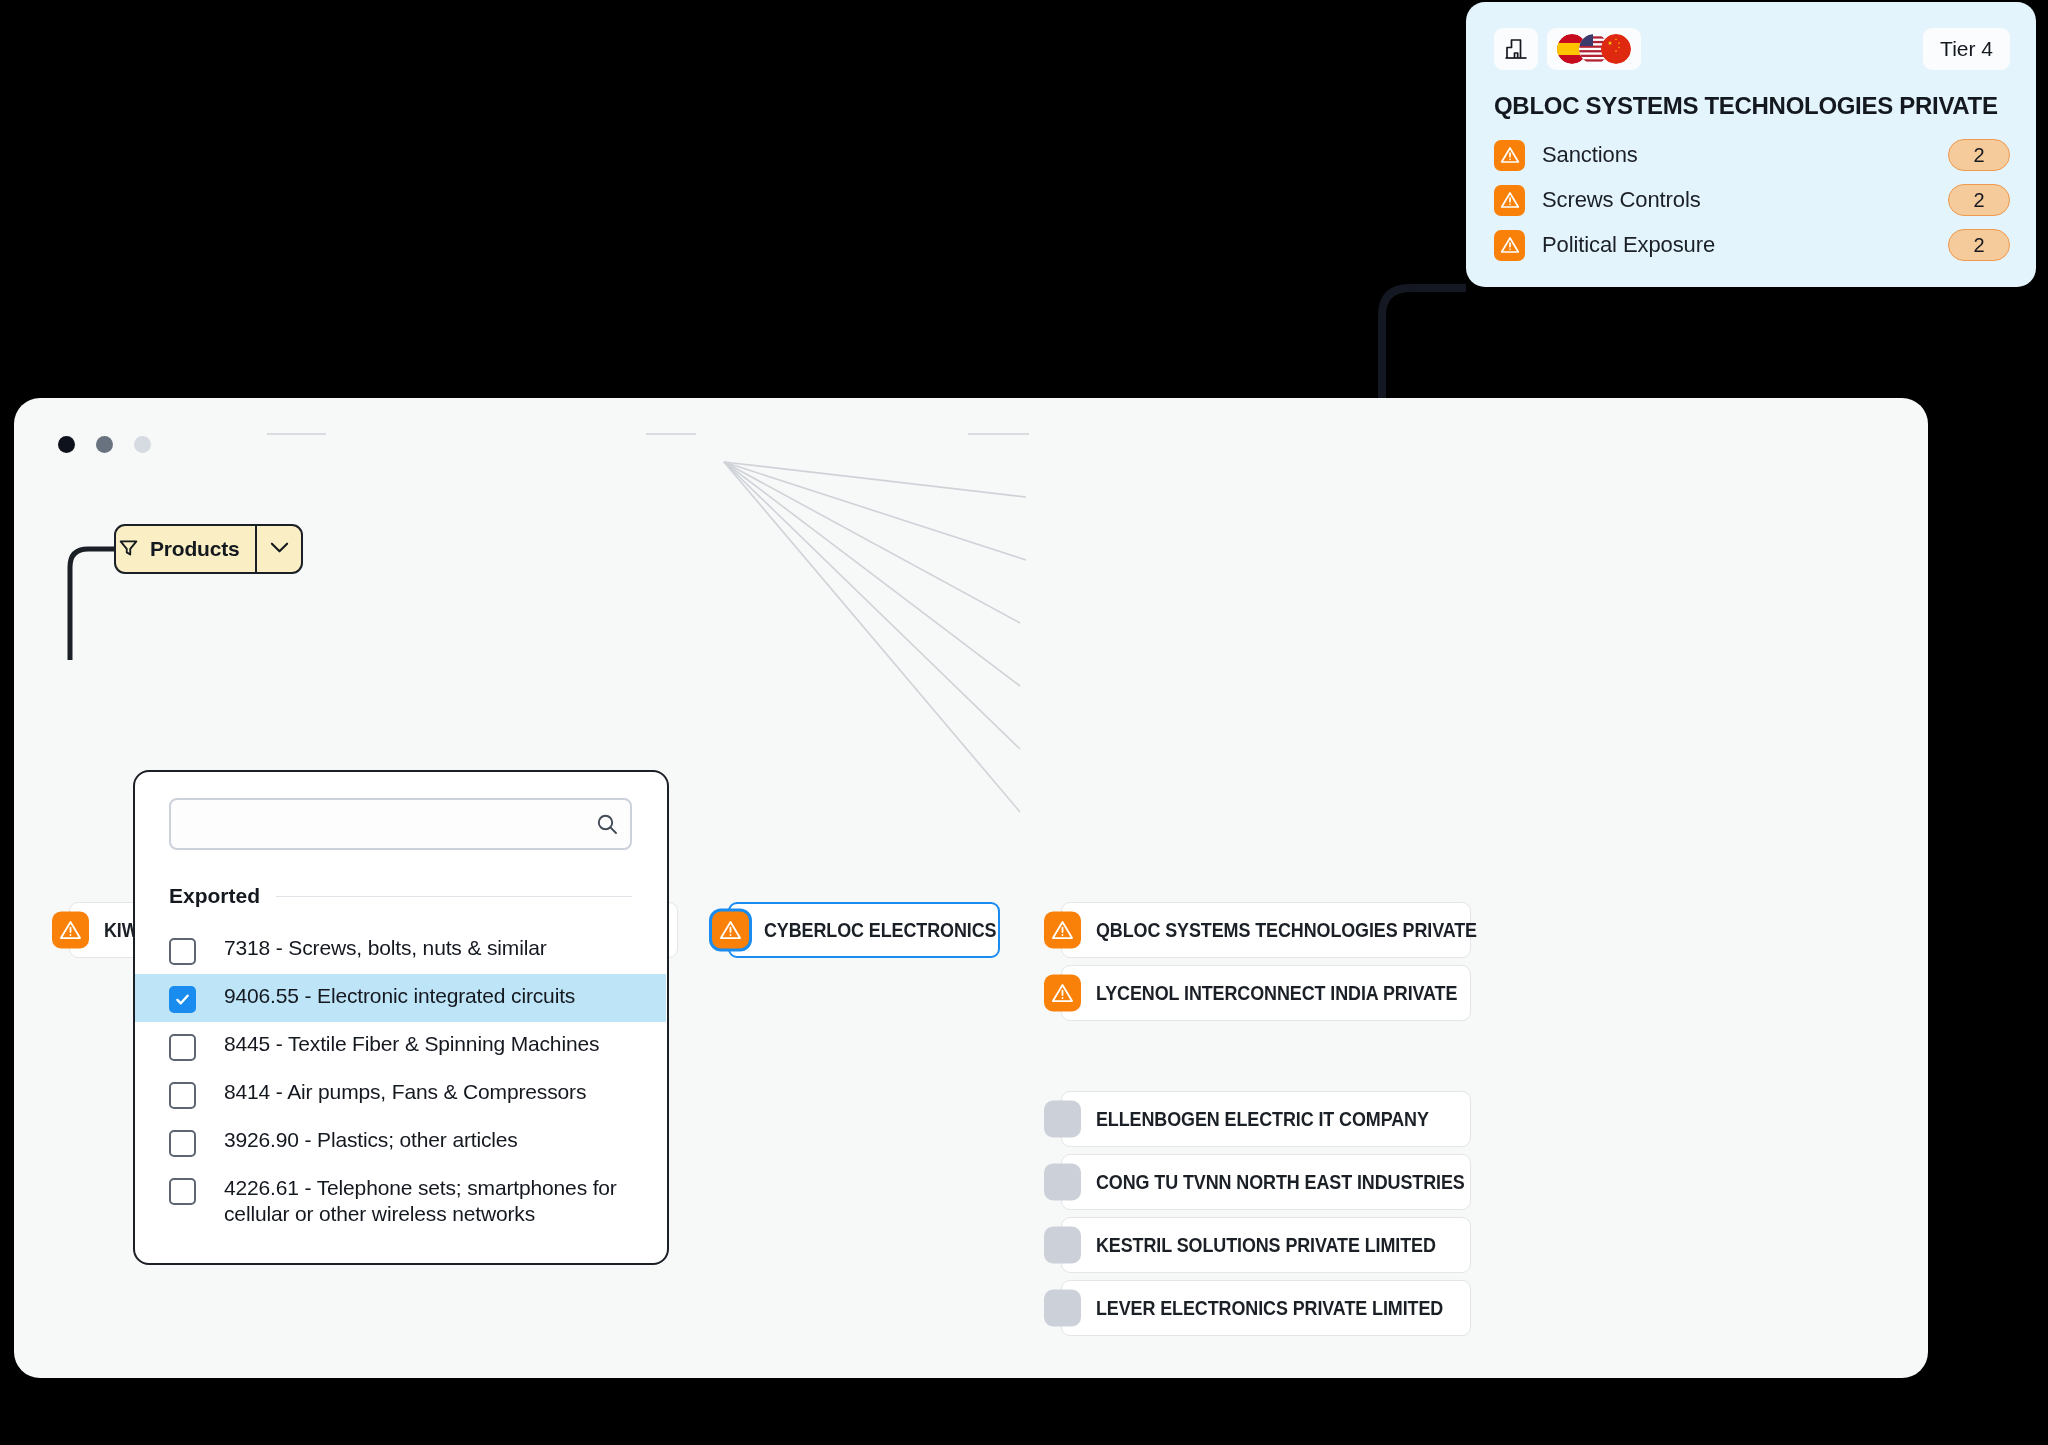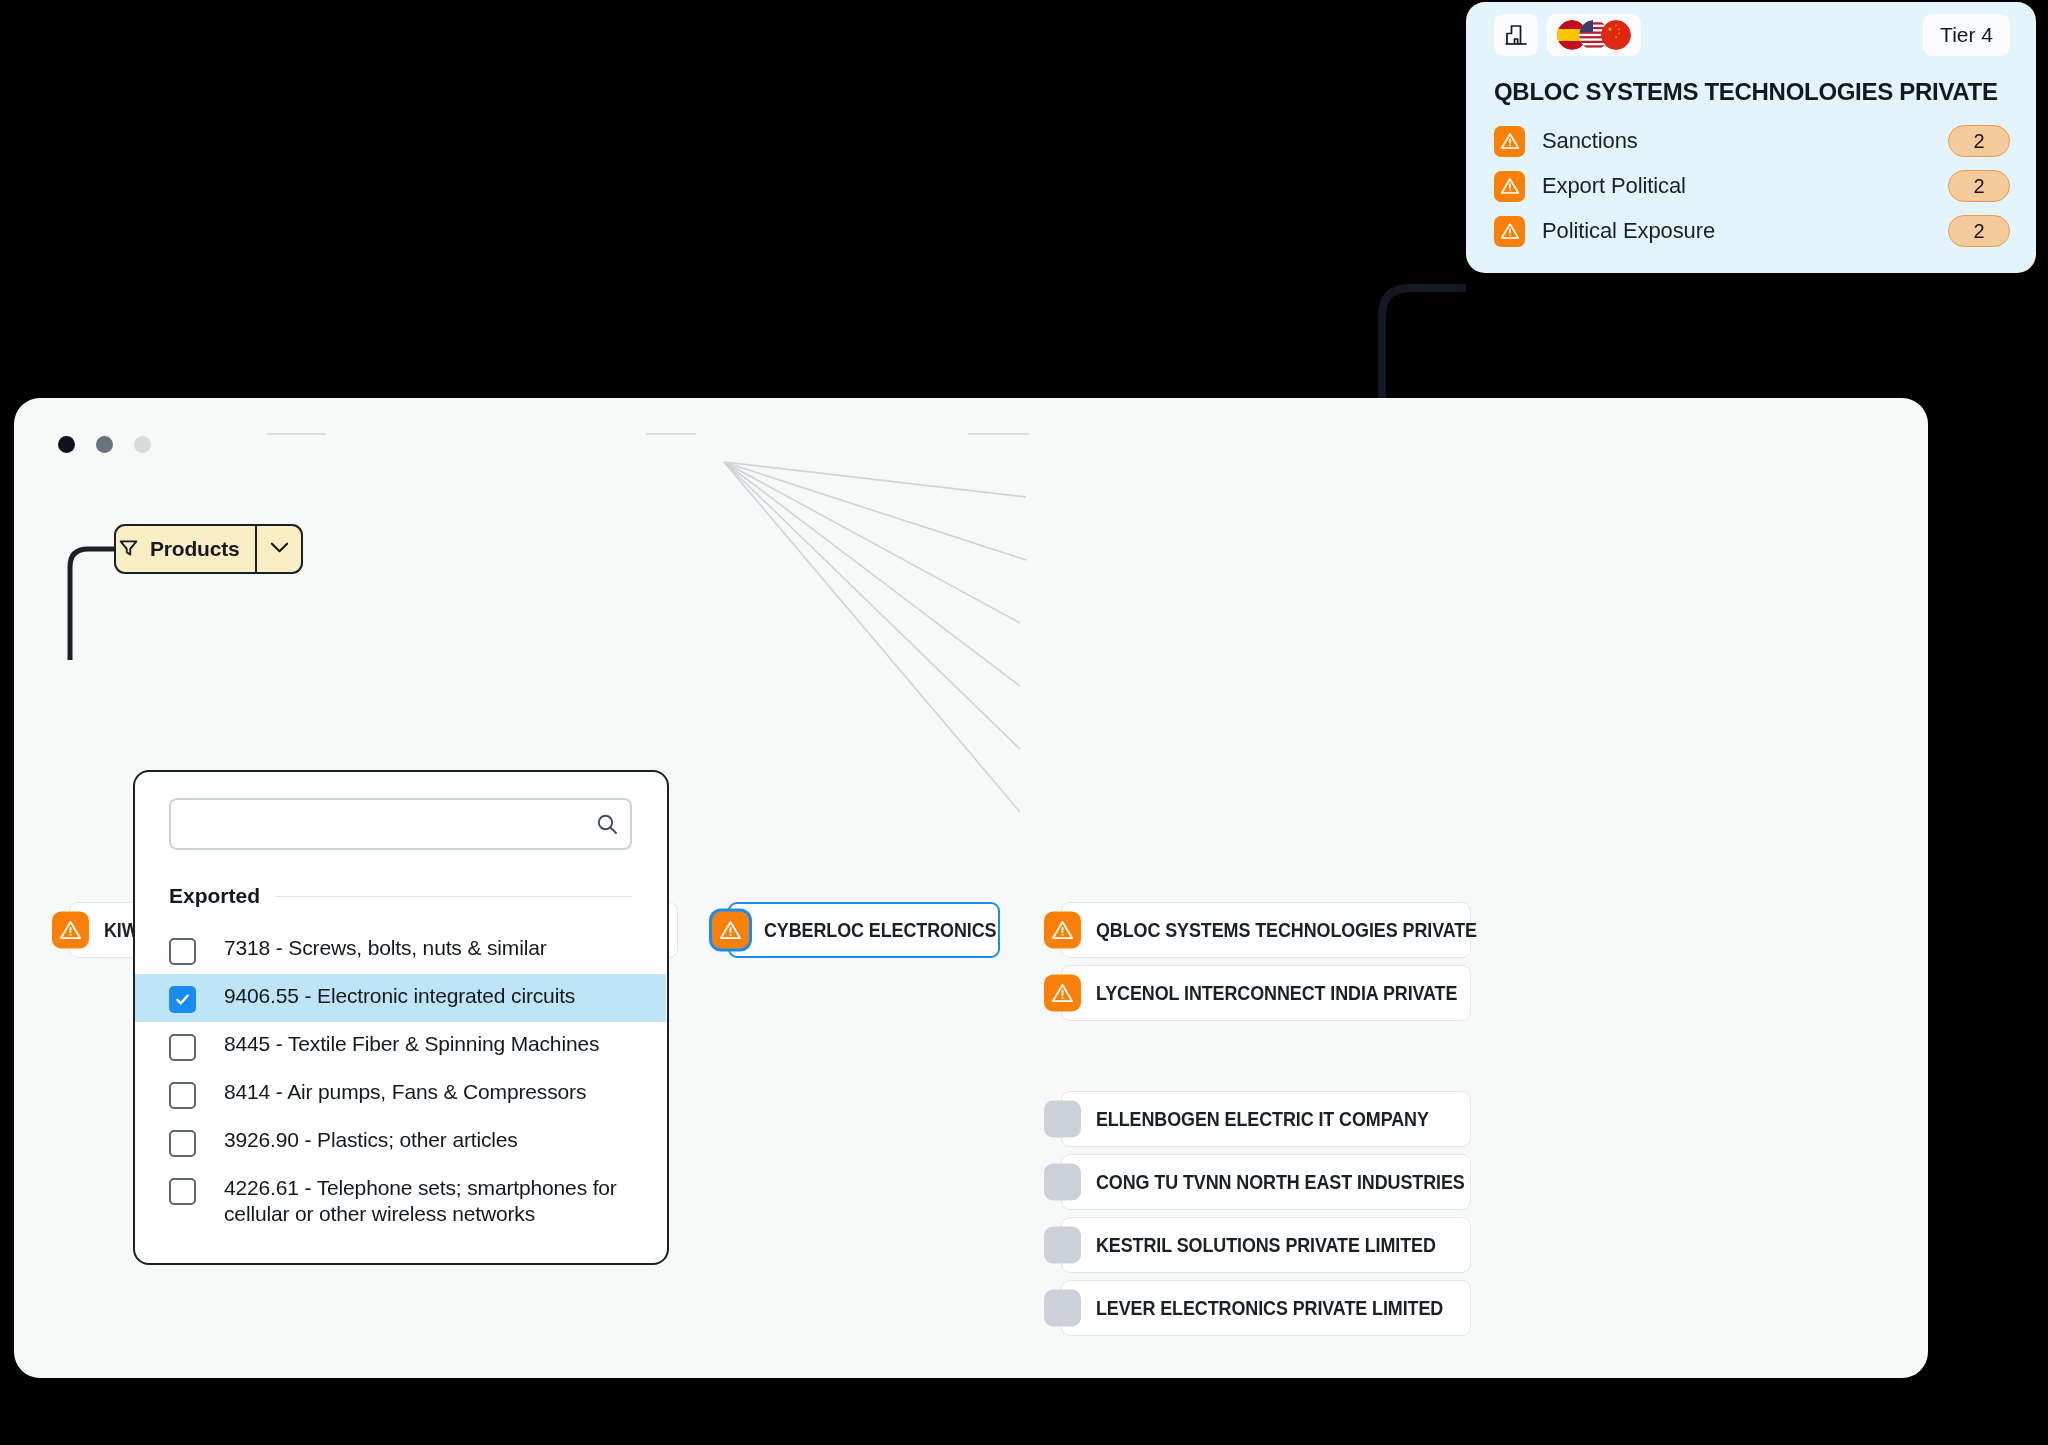--- a/index.html
+++ b/index.html
@@ -160,21 +160,21 @@
     letter-spacing: -0.15px;
   }
 
   
   .tooltip-card {
     position: absolute;
     left: 1466px; top: 2px;
     width: 570px;
     background: #e4f4fc;
     border-radius: 19px;
-    padding: 12px 26px 26px 28px;
+    padding: 26px 26px 26px 28px;
   }
   .tt-top {
     display: flex; align-items: center; justify-content: space-between;
     margin-bottom: 22px;
   }
   .tt-chips { display: flex; gap: 9px; align-items: center; }
   .chip {
     background: #fbfcfd;
     border-radius: 9px;
     height: 42px;
@@ -470,21 +470,21 @@
           <span class="tt-count">2</span>
         </div>
         <div class="tt-row">
           <span class="tt-icon">
             <svg width="20" height="20" viewBox="0 0 24 24" fill="none" stroke="#ffffff" stroke-width="2" stroke-linecap="round" stroke-linejoin="round">
               <path d="M12 3.6L22 20.4H2z"></path>
               <path d="M12 9.6v4.6"></path>
               <path d="M12 17.1v.1"></path>
             </svg>
           </span>
-          <span class="tt-label">Export Political</span>
+          <span class="tt-label">Screws Controls</span>
           <span class="tt-count">2</span>
         </div>
         <div class="tt-row">
           <span class="tt-icon">
             <svg width="20" height="20" viewBox="0 0 24 24" fill="none" stroke="#ffffff" stroke-width="2" stroke-linecap="round" stroke-linejoin="round">
               <path d="M12 3.6L22 20.4H2z"></path>
               <path d="M12 9.6v4.6"></path>
               <path d="M12 17.1v.1"></path>
             </svg>
           </span>

